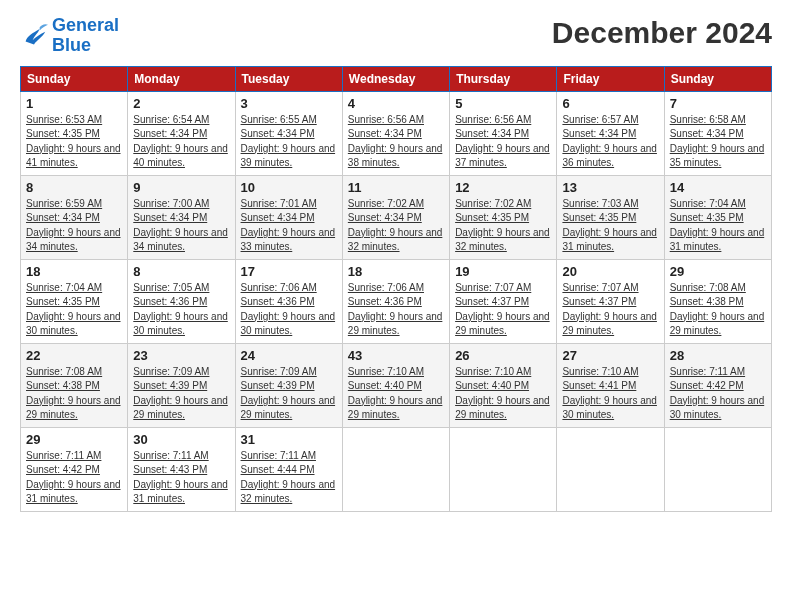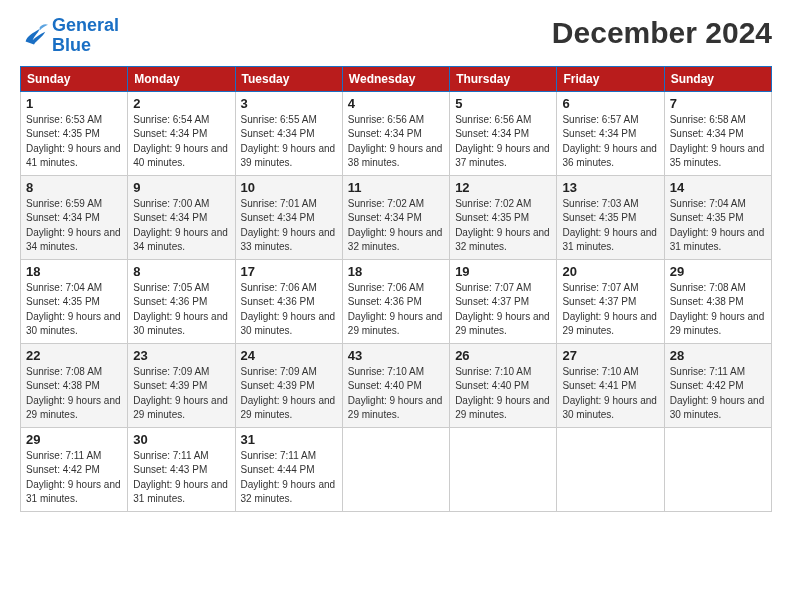--- a/index.html
+++ b/index.html
@@ -79,20 +79,21 @@
       font-size: 13px;
       font-weight: bold;
       color: #222;
       display: block;
       margin-bottom: 2px;
     }
     .day-info {
       color: #333;
       font-size: 10px;
       line-height: 1.45;
+      text-decoration: underline;
     }
     .empty-cell {
       background: #f9f9f9;
     }
   </style>
 </head>
 <body>
 
 <div class="container">
   <div class="header">

